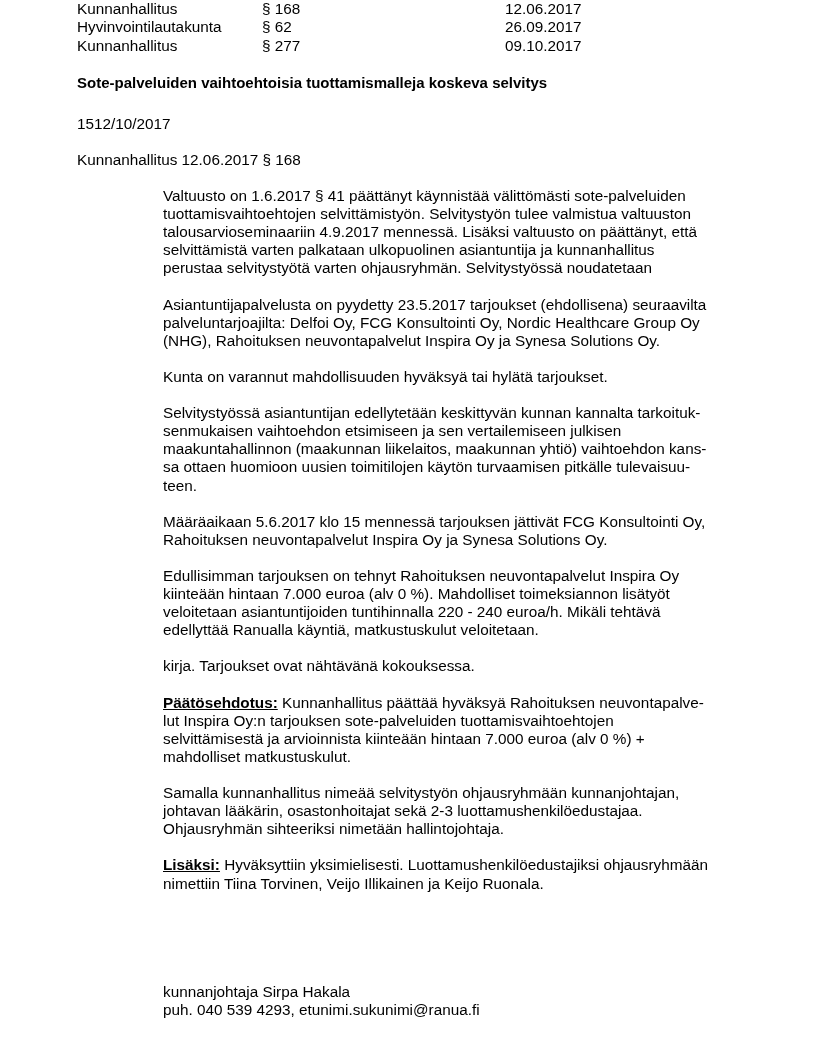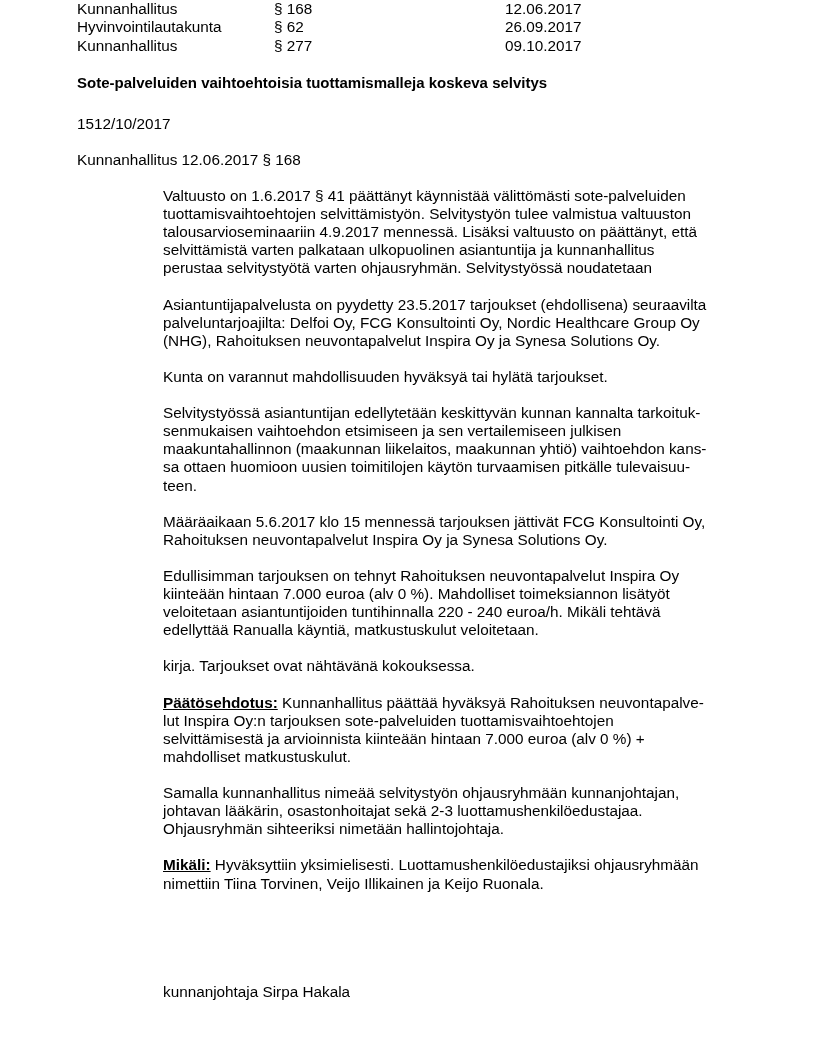--- a/index.html
+++ b/index.html
@@ -1,20 +1,20 @@
 <!DOCTYPE html>
 <html><head>
 <meta charset="utf-8">
 <style>
   html, body { margin: 0; padding: 0; background: #ffffff; }
   body { width: 816px; height: 1056px; position: relative; overflow: hidden;
          font-family: "Liberation Sans", sans-serif; color: #000; font-size: 15.3px; }
   .hdr-row { position: absolute; left: 77px; width: 560px; height: 19px; line-height: 19px; }
   .hdr-row span { position: absolute; top: 0; white-space: nowrap; }
-  .c1 { left: 0; } .c2 { left: 197px; } .c3 { left: 428px; text-align: right; }
+  .c1 { left: 0; } .c2 { left: 185px; } .c3 { left: 428px; text-align: right; }
   .title { position: absolute; left: 77px; top: 74px; font-weight: bold; font-size: 15px; white-space: nowrap; }
   .ref { position: absolute; left: 77px; white-space: nowrap; line-height: 19px; }
   .body { position: absolute; left: 163px; width: 580px; line-height: 18.1px; }
   .body p { margin: 0 0 18.1px 0; }
   .line { display: block; white-space: nowrap; }
   .lbl { font-weight: bold; text-decoration: underline; }
   .contact { position: absolute; left: 163px; top: 983px; line-height: 18.3px; }
 </style>
 </head>
 <body>
@@ -82,20 +82,21 @@
     <span class="line">lut Inspira Oy:n tarjouksen sote-palveluiden tuottamisvaihtoehtojen</span>
     <span class="line">selvittämisestä ja arvioinnista kiinteään hintaan 7.000 euroa (alv 0 %) +</span>
     <span class="line">mahdolliset matkustuskulut.</span>
   </p>
   <p>
     <span class="line">Samalla kunnanhallitus nimeää selvitystyön ohjausryhmään kunnanjohtajan,</span>
     <span class="line">johtavan lääkärin, osastonhoitajat sekä 2-3 luottamushenkilöedustajaa.</span>
     <span class="line">Ohjausryhmän sihteeriksi nimetään hallintojohtaja.</span>
   </p>
   <p>
-    <span class="line"><span class="lbl">Mikäli:</span><span style="white-space:pre"> Hyväksyttiin yksimielisesti. Luottamushenkilöedustajiksi ohjausryhmään</span></span>
+    <span class="line"><span class="lbl">Lisäksi:</span><span style="white-space:pre"> Hyväksyttiin yksimielisesti. Luottamushenkilöedustajiksi ohjausryhmään</span></span>
     <span class="line">nimettiin Tiina Torvinen, Veijo Illikainen ja Keijo Ruonala.</span>
   </p>
 </div>
 
 <div class="contact">
   <span class="line">kunnanjohtaja Sirpa Hakala</span>
+  <span class="line">puh. 040 539 4293, etunimi.sukunimi@ranua.fi</span>
 </div>
 
 </body></html>

